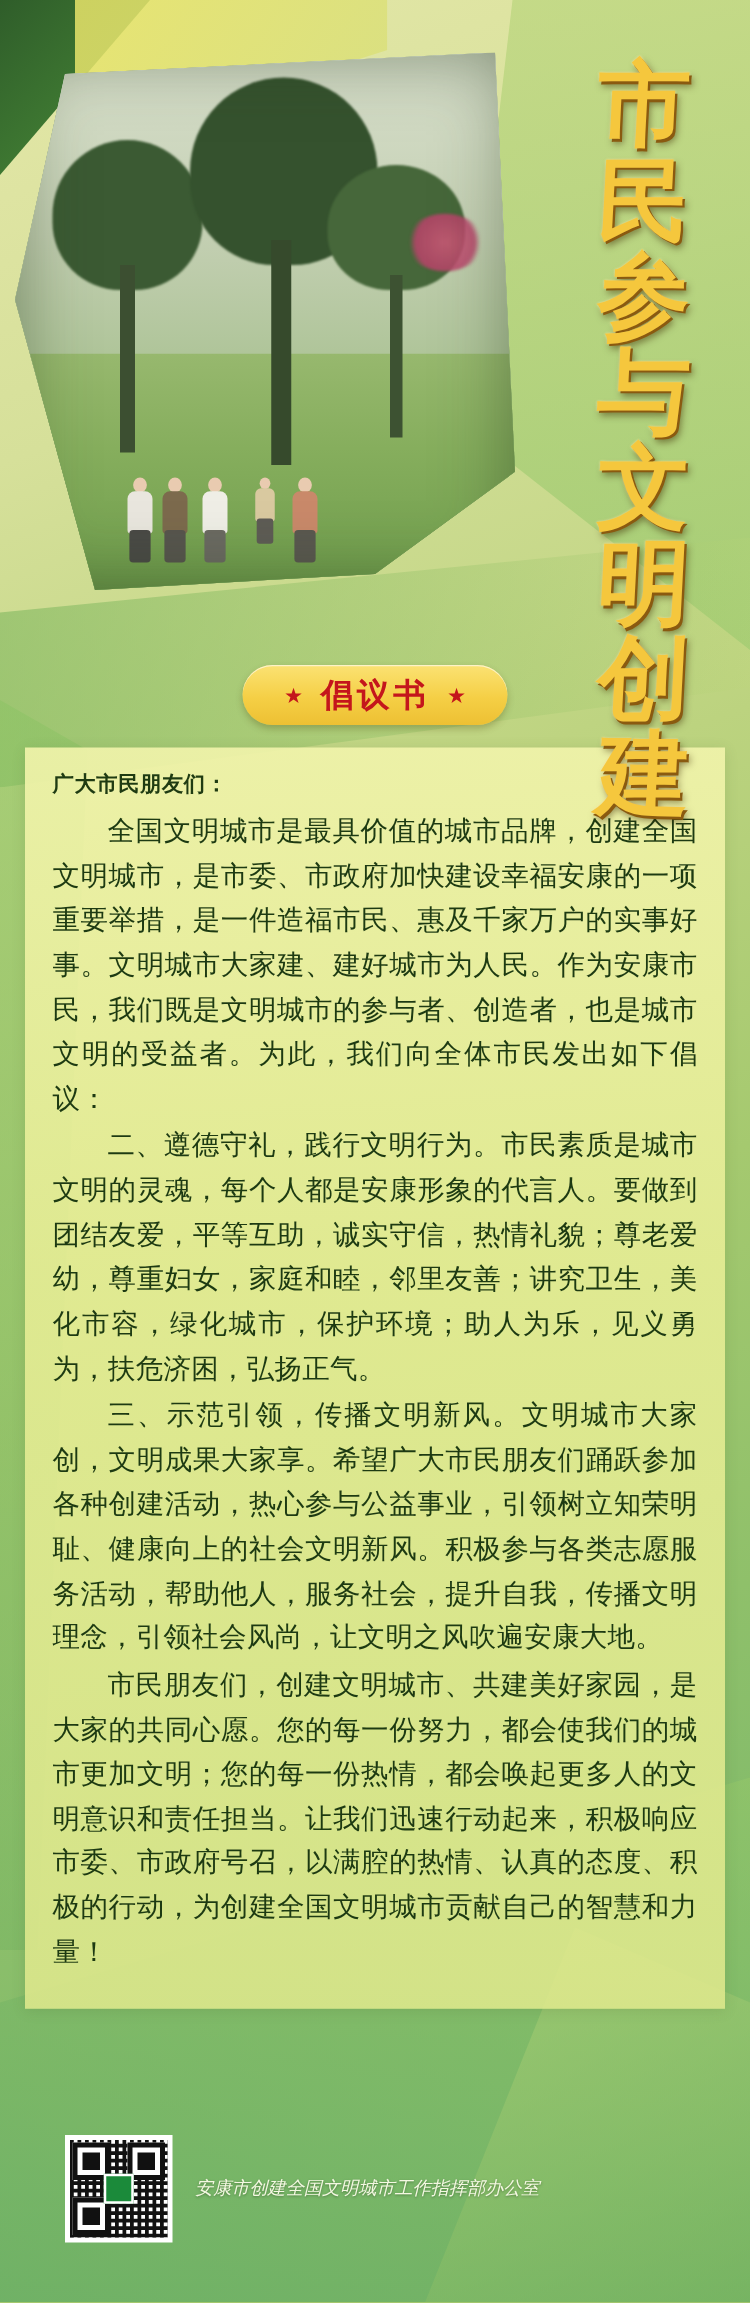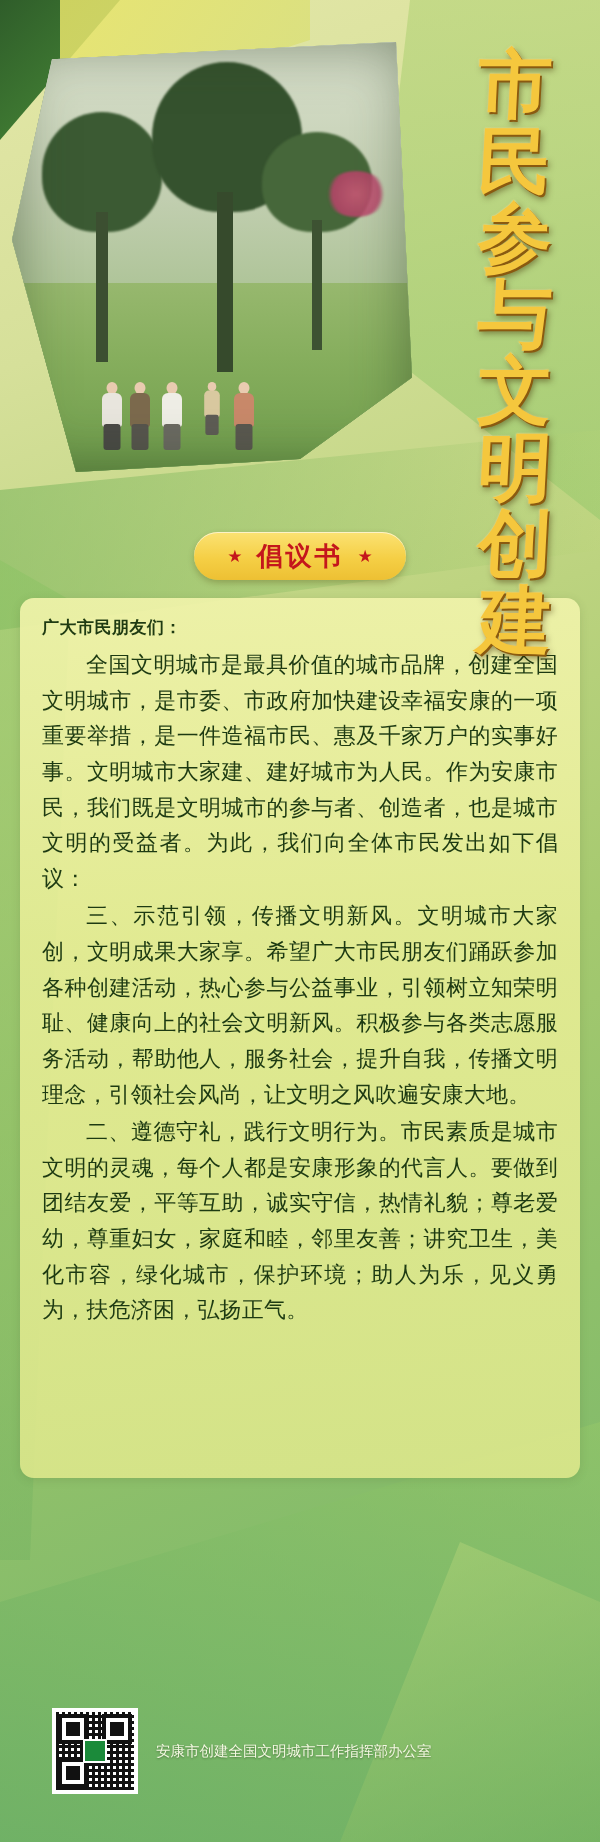--- a/index.html
+++ b/index.html
@@ -220,21 +220,21 @@
   }
 
   
   .card {
     position: absolute;
     top: 598px;
     left: 20px;
     width: 560px;
     min-height: 880px;
     background: linear-gradient(180deg, rgba(240,243,170,.92) 0%, rgba(232,238,150,.88) 40%, rgba(222,232,140,.88) 100%);
-    border-radius: 14px;
+    border-radius: 0;
     box-shadow: 0 2px 10px rgba(70,90,40,.15);
     padding: 18px 22px 26px 22px;
     box-sizing: border-box;
     z-index: 4;
   }
   .salutation {
     font-size: 17px;
     font-weight: 700;
     color: #1f3b12;
     margin: 0 0 8px 0;
@@ -253,20 +253,21 @@
   
   .footer {
     position: absolute;
     bottom: 48px;
     left: 52px;
     right: 40px;
     display: flex;
     align-items: center;
     gap: 18px;
     z-index: 6;
+    font-style: italic;
   }
   .qr {
     width: 86px;
     height: 86px;
     background: #fff;
     padding: 4px;
     box-sizing: border-box;
     flex: none;
   }
   .qr-inner {
@@ -383,22 +384,23 @@
 
   <div class="badge">
     <span class="badge-star">★</span>
     <span class="badge-text">倡议书</span>
     <span class="badge-star">★</span>
   </div>
 
   <div class="card">
     <p class="salutation">广大市民朋友们：</p>
     <p class="para">全国文明城市是最具价值的城市品牌，创建全国文明城市，是市委、市政府加快建设幸福安康的一项重要举措，是一件造福市民、惠及千家万户的实事好事。文明城市大家建、建好城市为人民。作为安康市民，我们既是文明城市的参与者、创造者，也是城市文明的受益者。为此，我们向全体市民发出如下倡议：</p>
+    <p class="para">二、遵德守礼，践行文明行为。市民素质是城市文明的灵魂，每个人都是安康形象的代言人。要做到团结友爱，平等互助，诚实守信，热情礼貌；尊老爱幼，尊重妇女，家庭和睦，邻里友善；讲究卫生，美化市容，绿化城市，保护环境；助人为乐，见义勇为，扶危济困，弘扬正气。</p>
     <p class="para">三、示范引领，传播文明新风。文明城市大家创，文明成果大家享。希望广大市民朋友们踊跃参加各种创建活动，热心参与公益事业，引领树立知荣明耻、健康向上的社会文明新风。积极参与各类志愿服务活动，帮助他人，服务社会，提升自我，传播文明理念，引领社会风尚，让文明之风吹遍安康大地。</p>
-    <p class="para">二、遵德守礼，践行文明行为。市民素质是城市文明的灵魂，每个人都是安康形象的代言人。要做到团结友爱，平等互助，诚实守信，热情礼貌；尊老爱幼，尊重妇女，家庭和睦，邻里友善；讲究卫生，美化市容，绿化城市，保护环境；助人为乐，见义勇为，扶危济困，弘扬正气。</p>
+    <p class="para">市民朋友们，创建文明城市、共建美好家园，是大家的共同心愿。您的每一份努力，都会使我们的城市更加文明；您的每一份热情，都会唤起更多人的文明意识和责任担当。让我们迅速行动起来，积极响应市委、市政府号召，以满腔的热情、认真的态度、积极的行动，为创建全国文明城市贡献自己的智慧和力量！</p>
   </div>
 
   <div class="footer">
     <div class="qr">
       <div class="qr-inner">
         <span class="qr-eye tl"></span>
         <span class="qr-eye tr"></span>
         <span class="qr-eye bl"></span>
         <span class="qr-logo"></span>
       </div>

